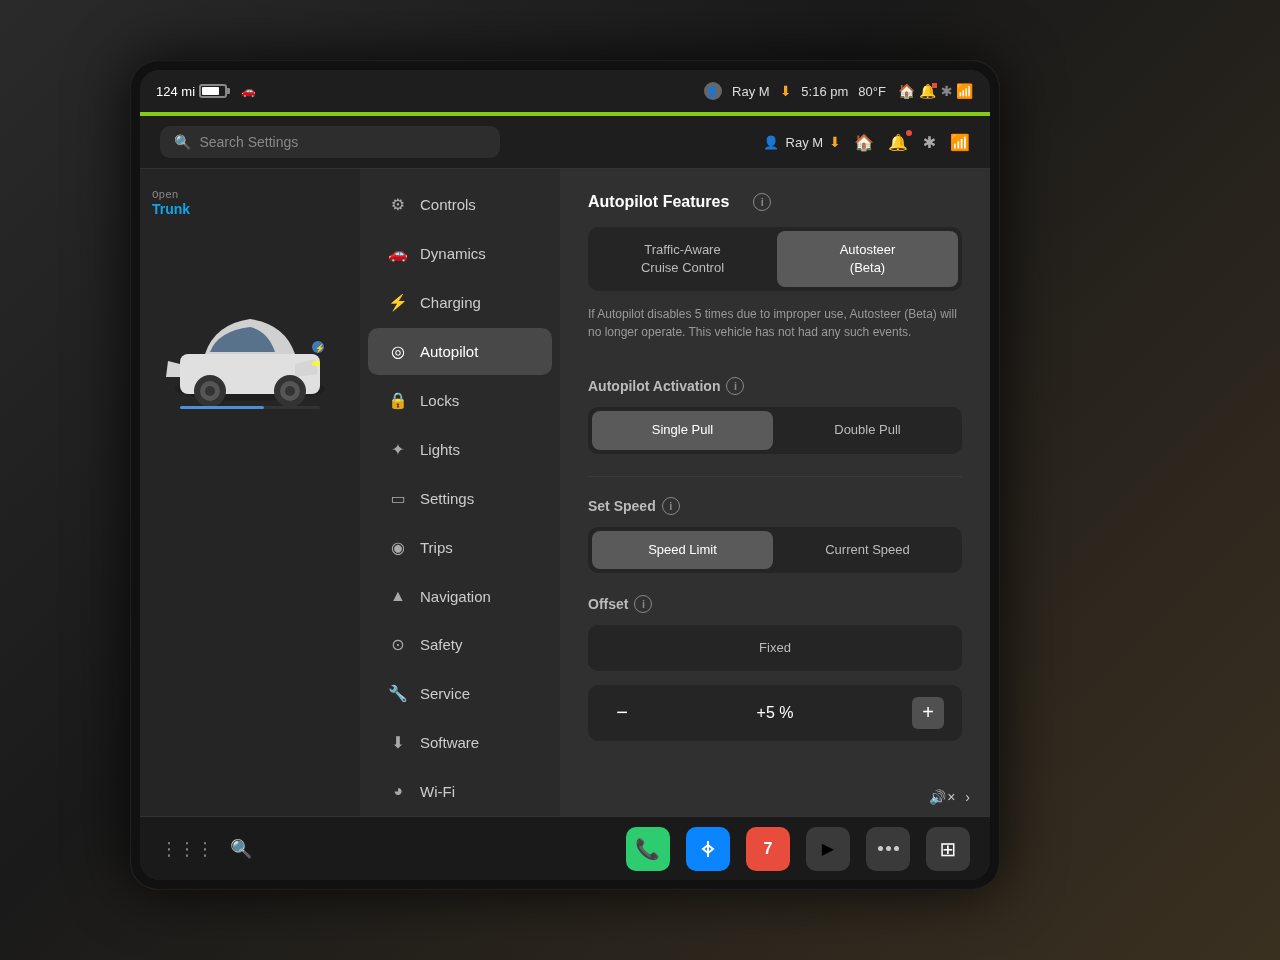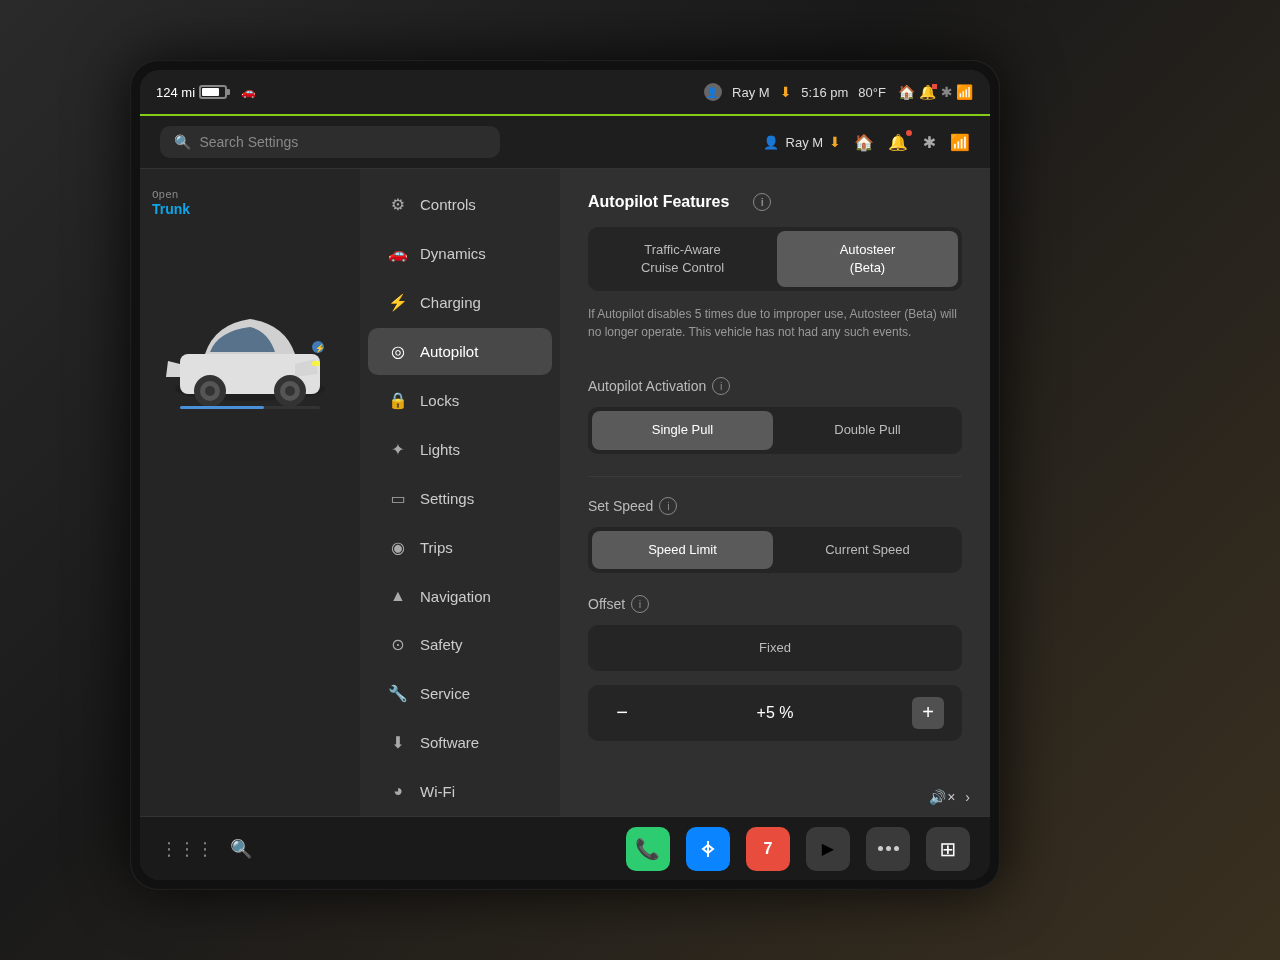--- a/index.html
+++ b/index.html
@@ -45,21 +45,21 @@
 
     
     .status-bar {
       background: #1e1e1e;
       height: 46px;
       display: flex;
       align-items: center;
       padding: 0 16px;
       gap: 12px;
       flex-shrink: 0;
-      border-bottom: 2px solid #84cc16;
+      border-bottom: 4px solid #84cc16;
     }
 
     .status-left {
       display: flex;
       align-items: center;
       gap: 8px;
       flex: 1;
     }
 
     .battery-indicator {
@@ -373,20 +373,21 @@
       margin-bottom: 22px;
     }
 
     .setting-label {
       color: #bbb;
       font-size: 14px;
       margin-bottom: 12px;
       display: flex;
       align-items: center;
       gap: 6px;
+      font-weight: bold;
     }
 
     .divider {
       height: 1px;
       background: #3a3a3a;
       margin: 20px 0;
     }
 
     .offset-display {
       display: flex;

